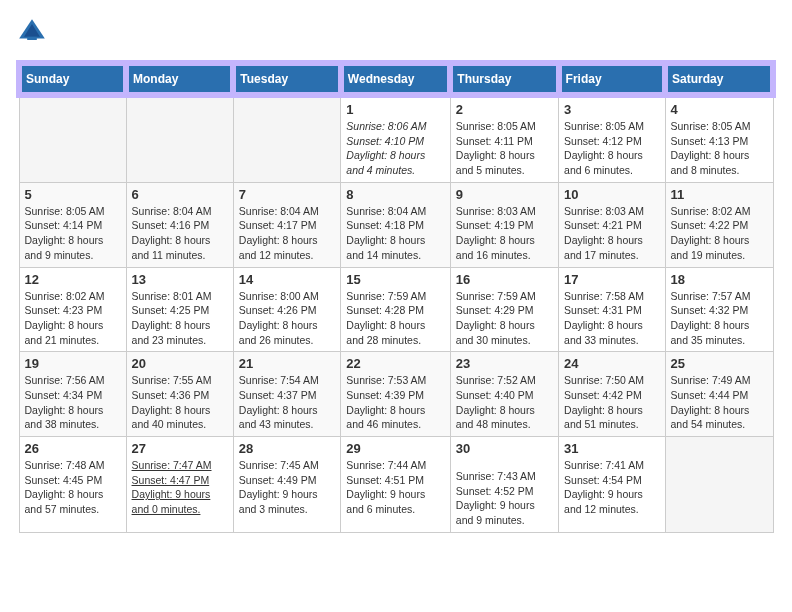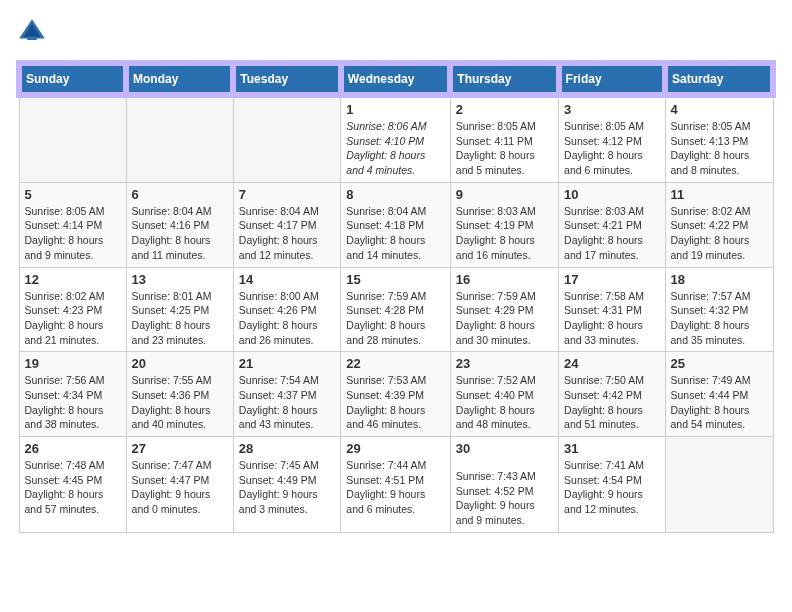--- a/index.html
+++ b/index.html
@@ -313,21 +313,21 @@
       <tr>
         <td>
           <span class="day-number">26</span>
           <div class="day-info" style="white-space: pre-line;">Sunrise: 7:48 AM
 Sunset: 4:45 PM
 Daylight: 8 hours
 and 57 minutes.</div>
         </td>
         <td>
           <span class="day-number">27</span>
-          <div class="day-info" style="white-space: pre-line;">Sunrise: 7:47 AM
+          <div class="day-info" style="white-space: pre-line; text-decoration: underline;">Sunrise: 7:47 AM
 Sunset: 4:47 PM
 Daylight: 9 hours
 and 0 minutes.</div>
         </td>
         <td>
           <span class="day-number">28</span>
           <div class="day-info" style="white-space: pre-line;">Sunrise: 7:45 AM
 Sunset: 4:49 PM
 Daylight: 9 hours
 and 3 minutes.</div>

